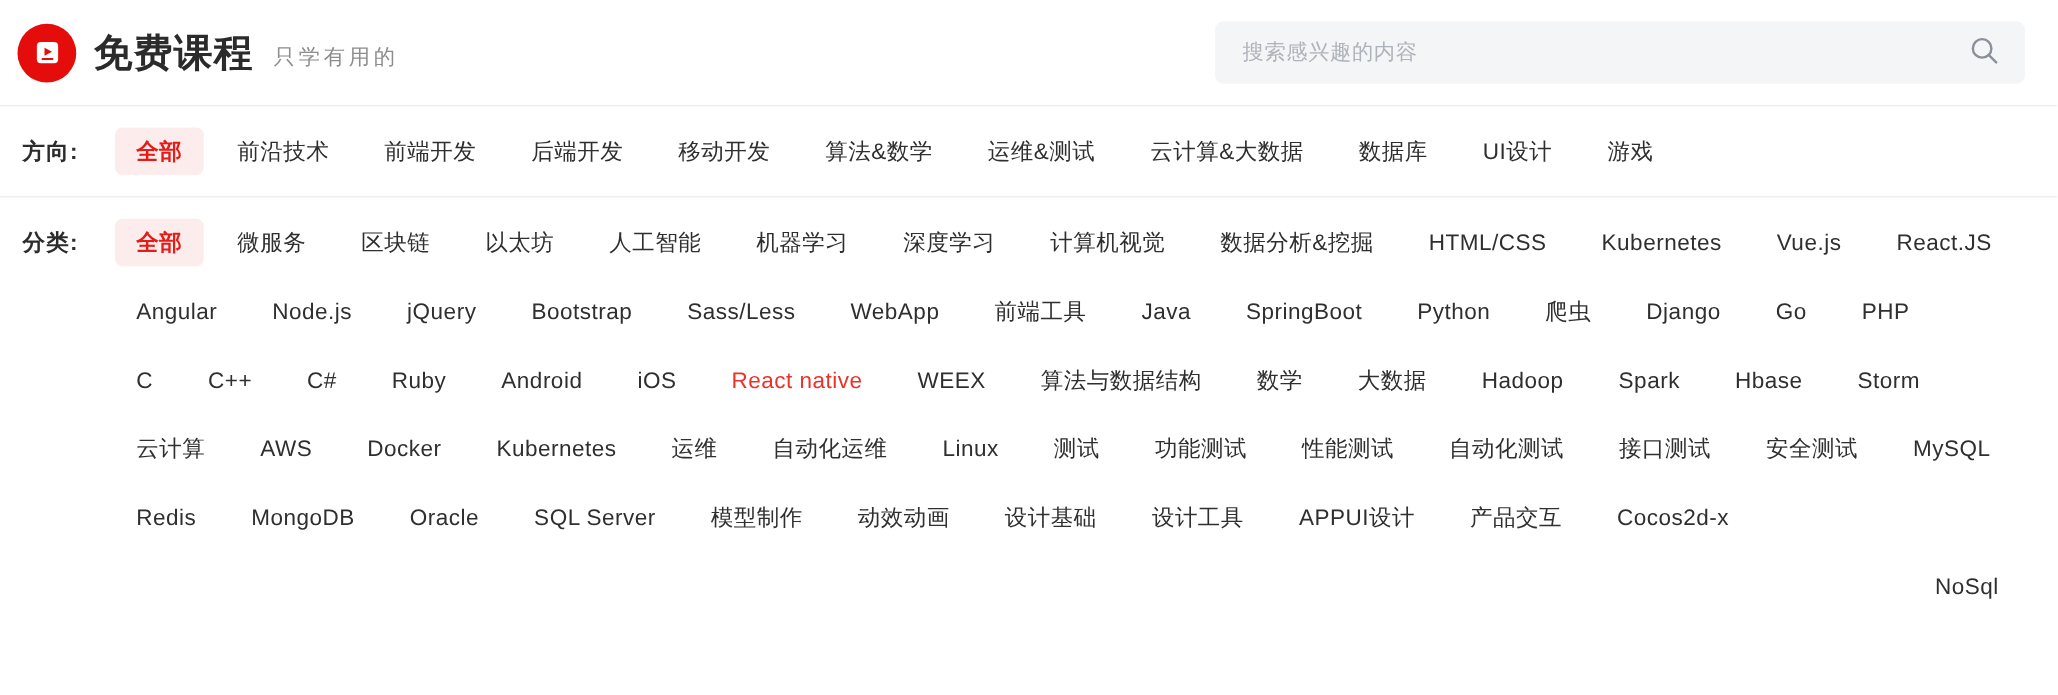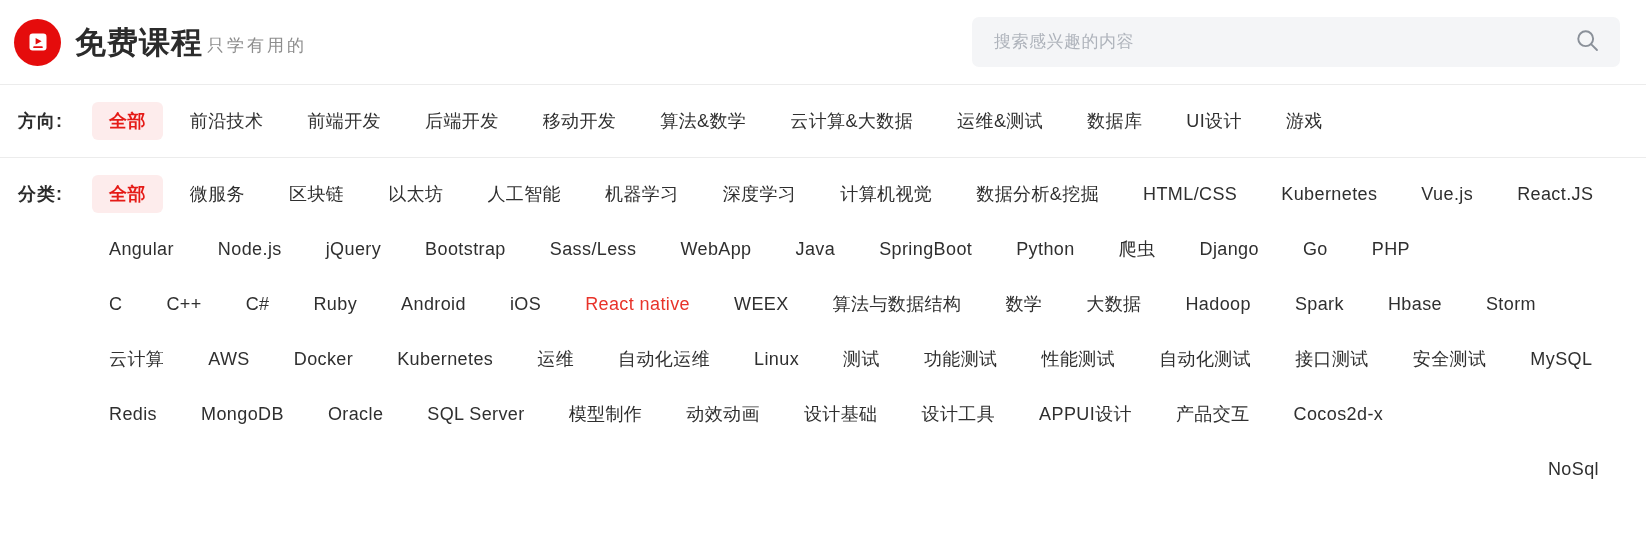--- a/index.html
+++ b/index.html
@@ -48,21 +48,21 @@
     color: #2b2b2b;
     letter-spacing: 1px;
     margin-left: 14px;
     line-height: 1;
     white-space: nowrap;
   }
   .brand-sub {
     font-size: 17px;
     color: #8d8d8d;
     letter-spacing: 3px;
-    margin-left: 4px;
+    margin-left: 16px;
     margin-top: 7px;
     white-space: nowrap;
   }
 
   .header-spacer { flex: 1 1 auto; }
 
   .searchbox {
     position: relative;
     width: 648px;
     height: 50px;
@@ -188,22 +188,22 @@
       <div class="filter-section">
         <div class="filter-label">方向:</div>
         <div style="flex: 1 1 auto;">
           <div class="chips row1">
             <button class="chip active">全部</button>
             <button class="chip">前沿技术</button>
             <button class="chip">前端开发</button>
             <button class="chip">后端开发</button>
             <button class="chip">移动开发</button>
             <button class="chip">算法&amp;数学</button>
+            <button class="chip">运维&amp;测试</button>
             <button class="chip">云计算&amp;大数据</button>
-            <button class="chip">运维&amp;测试</button>
             <button class="chip">数据库</button>
             <button class="chip">UI设计</button>
             <button class="chip">游戏</button>
           </div>
         </div>
       </div>
       <div class="filter-section last">
         <div class="filter-label">分类:</div>
         <div style="flex: 1 1 auto;">
           <div class="chips">
@@ -221,20 +221,21 @@
             <button class="chip">Vue.js</button>
             <button class="chip">React.JS</button>
           </div>
           <div class="chips">
             <button class="chip">Angular</button>
             <button class="chip">Node.js</button>
             <button class="chip">jQuery</button>
             <button class="chip">Bootstrap</button>
             <button class="chip">Sass/Less</button>
             <button class="chip">WebApp</button>
+            <button class="chip">前端工具</button>
             <button class="chip">Java</button>
             <button class="chip">SpringBoot</button>
             <button class="chip">Python</button>
             <button class="chip">爬虫</button>
             <button class="chip">Django</button>
             <button class="chip">Go</button>
             <button class="chip">PHP</button>
           </div>
           <div class="chips">
             <button class="chip">C</button>

